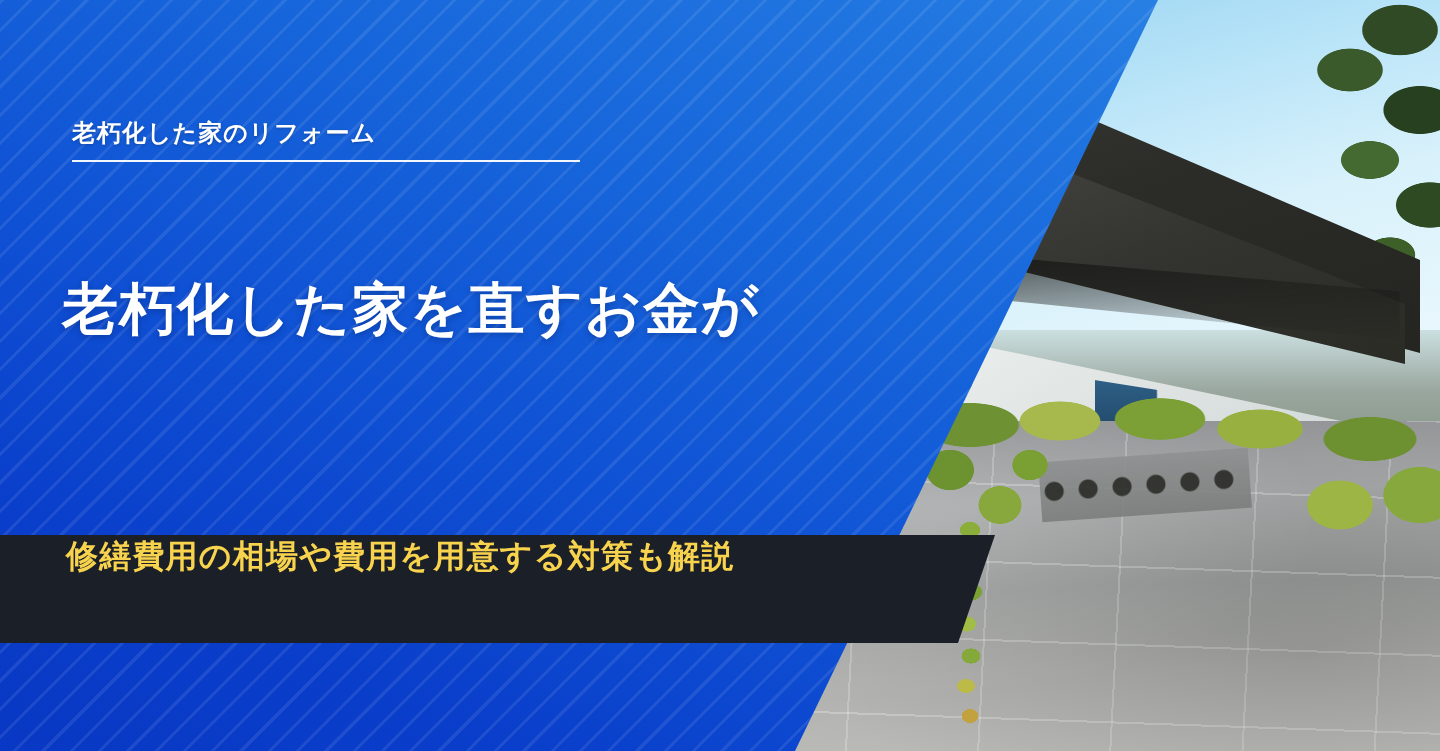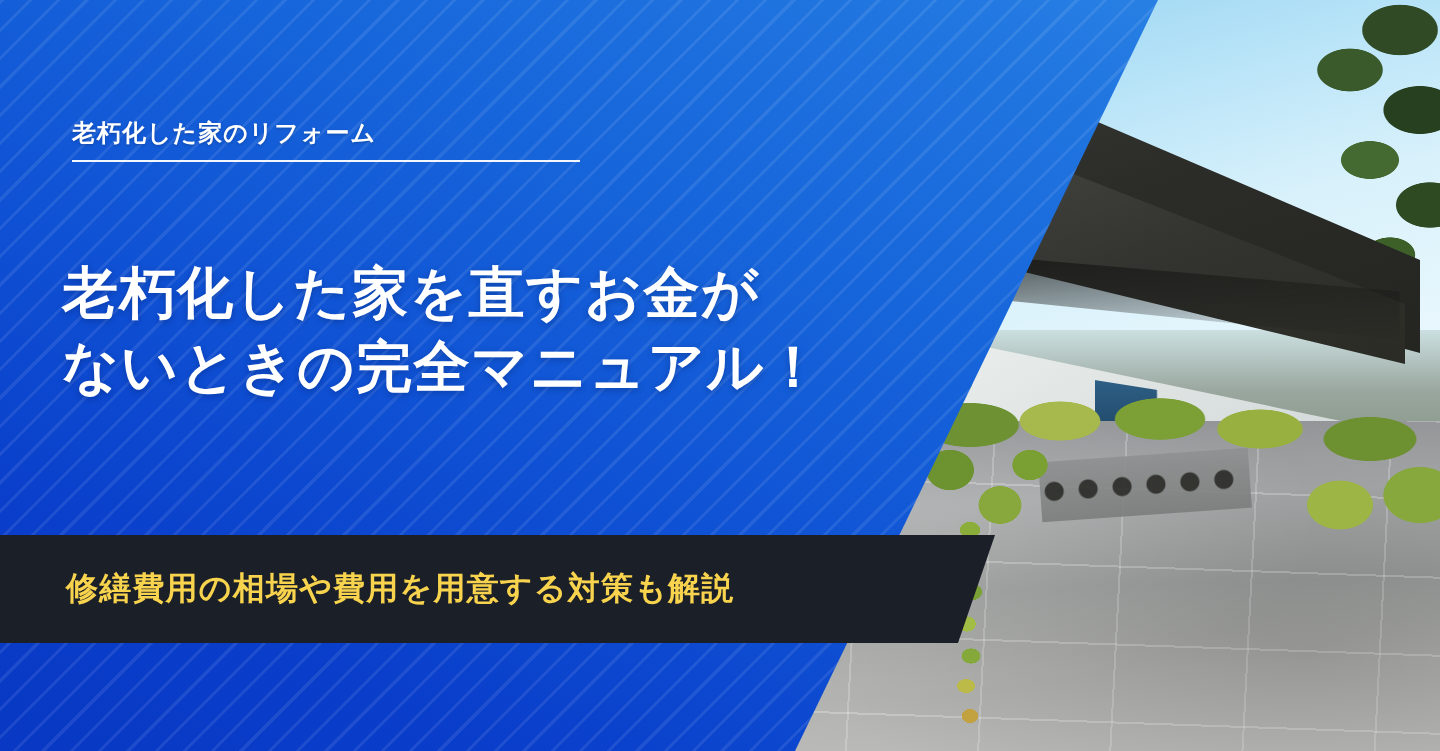--- a/index.html
+++ b/index.html
@@ -227,42 +227,41 @@
   .eyebrow-rule {
     margin-top: 12px;
     width: 508px;
     height: 2px;
     background: #ffffff;
     opacity: .95;
   }
   .headline {
     position: absolute;
     left: 62px;
-    top: 256px;
+    top: 272px;
     width: 820px;
     font-size: 56px;
     font-weight: 700;
     color: #ffffff;
     line-height: 1.32;
     letter-spacing: 1.5px;
     text-shadow: 0 2px 6px rgba(0,20,70,.3);
   }
   .headline .ln { display: block; white-space: nowrap; }
 
   
   .subtitle-band {
     position: absolute;
     left: 0;
     top: 535px;
     width: 995px;
     height: 108px;
     background: #1b1f27;
     clip-path: polygon(0 0, 995px 0, 958px 108px, 0 108px);
     display: flex;
-    align-items: center;
   }
   .subtitle {
     margin-left: 66px;
     font-size: 32px;
     font-weight: 700;
     color: #f8d34d;
     letter-spacing: 1.2px;
     white-space: nowrap;
   }
 </style>
@@ -294,21 +293,20 @@
 
   <div class="content">
 
     <div class="eyebrow-wrap">
       <div class="eyebrow">老朽化した家のリフォーム</div>
       <div class="eyebrow-rule"></div>
     </div>
 
     <div class="headline">
       <span class="ln">老朽化した家を直すお金が</span>
-      <span class="ln">ないときの完全マニュアル！</span>
     </div>
 
     <div class="subtitle-band">
       <div class="subtitle">修繕費用の相場や費用を用意する対策も解説</div>
     </div>
 
   </div>
 </div>
 
 </body></html>

